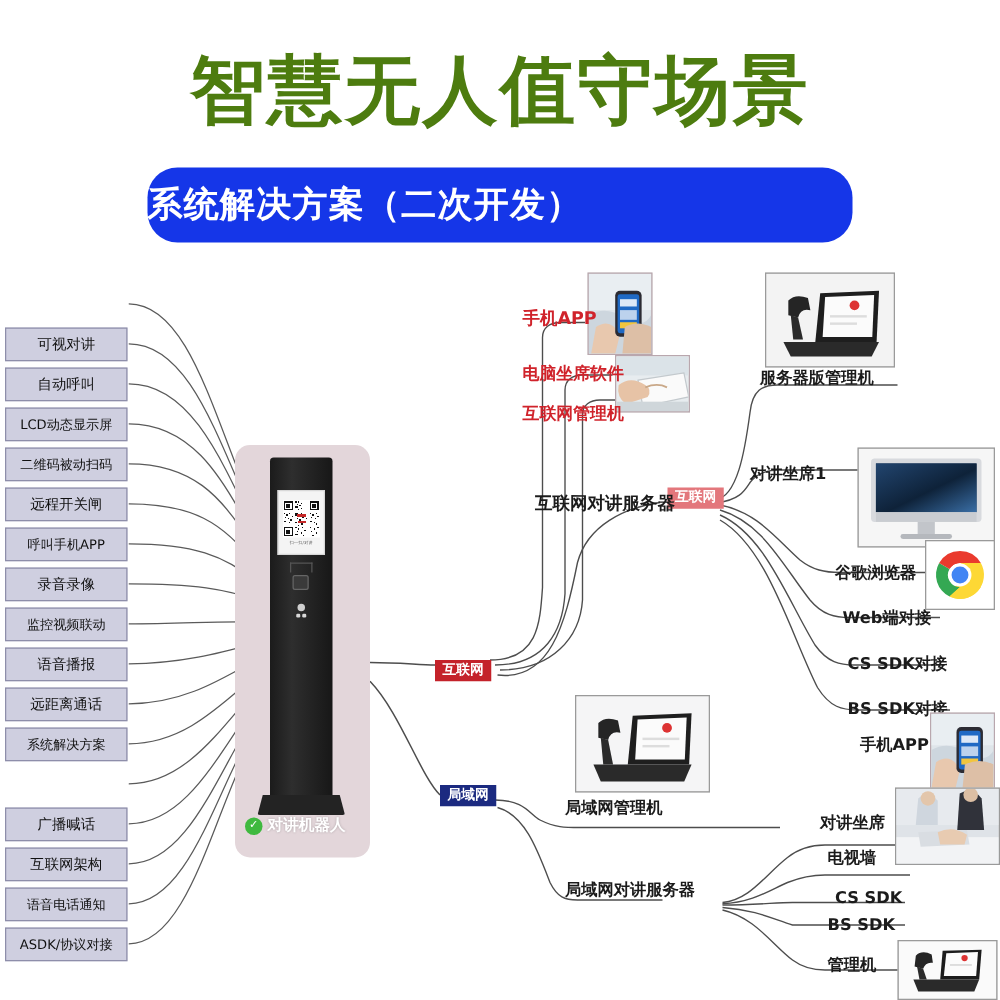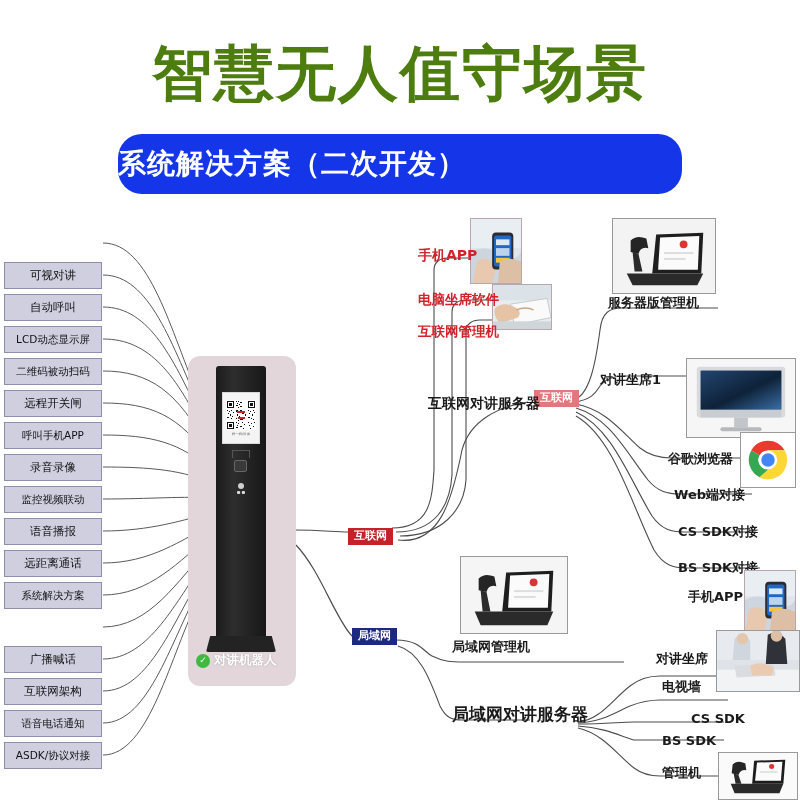--- a/index.html
+++ b/index.html
@@ -443,38 +443,38 @@
       <path d="M50 19 L90 17.5 L88.5 52 L48 52Z" fill="#fbfbfb"></path>
       <circle cx="74" cy="26" r="4" fill="#d33"></circle>
       <rect x="54" y="34" width="30" height="2" fill="#ddd"></rect>
       <rect x="54" y="40" width="22" height="2" fill="#ddd"></rect>
       <path d="M18 22 Q24 16 34 20 L36 30 Q28 28 26 36 L18 34Z" fill="#252525"></path>
       <path d="M20 34 L26 36 L30 56 L22 56Z" fill="#2b2b2b"></path>
     </svg>
   </div>
   <div class="lbl dark" style="left:452px;top:640px;font-size:13px"><span>局域网管理机</span></div>
 
-  <div class="lbl dark" style="left:452px;top:706px;font-size:17px"><span>局域网对讲服务器</span></div>
+  <div class="lbl dark" style="left:452px;top:706px;font-size:13px"><span>局域网对讲服务器</span></div>
 
   <div class="thumb grey" style="left:716px;top:630px;width:84px;height:62px">
     <svg viewBox="0 0 84 62" preserveAspectRatio="none">
       <rect width="84" height="62" fill="#dfe3e8"></rect>
       <rect x="0" y="0" width="84" height="30" fill="#e7eaee"></rect>
       <path d="M18 8 Q26 0 34 10 L34 30 L16 30Z" fill="#cfd6de"></path>
       <circle cx="26" cy="8" r="6" fill="#e3c6ab"></circle>
       <path d="M52 4 Q62 -2 70 8 L72 34 L50 34Z" fill="#30323a"></path>
       <circle cx="61" cy="5" r="6" fill="#dcbfa4"></circle>
       <rect x="0" y="40" width="84" height="22" fill="#f2f3f5"></rect>
       <path d="M18 36 L58 34 L60 46 L20 48Z" fill="#d9dde2"></path>
       <path d="M34 36 Q46 30 58 38 L56 46 L36 46Z" fill="#e8cbb1"></path>
     </svg>
   </div>
   <div class="lbl dark" style="left:656px;top:652px;font-size:13px"><span>对讲坐席</span></div>
   <div class="lbl dark" style="left:662px;top:680px;font-size:13px"><span>电视墙</span></div>
-  <div class="lbl dark" style="left:691px;top:712px;font-size:13px"><span>CS SDK</span></div>
+  <div class="lbl dark" style="left:668px;top:712px;font-size:13px"><span>CS SDK</span></div>
   <div class="lbl dark" style="left:662px;top:734px;font-size:13px"><span>BS SDK</span></div>
 
   <div class="thumb grey" style="left:718px;top:752px;width:80px;height:48px">
     <svg viewBox="0 0 80 48" preserveAspectRatio="none">
       <rect width="80" height="48" fill="#fafafa"></rect>
       <path d="M12 32 L66 32 L62 42 L16 42Z" fill="#2a2a2a"></path>
       <path d="M36 8 L68 7 L66 32 L34 32Z" fill="#1c1c1c"></path>
       <path d="M39 10 L65 9 L63.5 29 L37 29Z" fill="#fbfbfb"></path>
       <circle cx="54" cy="14" r="2.6" fill="#d33"></circle>
       <rect x="42" y="19" width="18" height="1.6" fill="#ddd"></rect>

